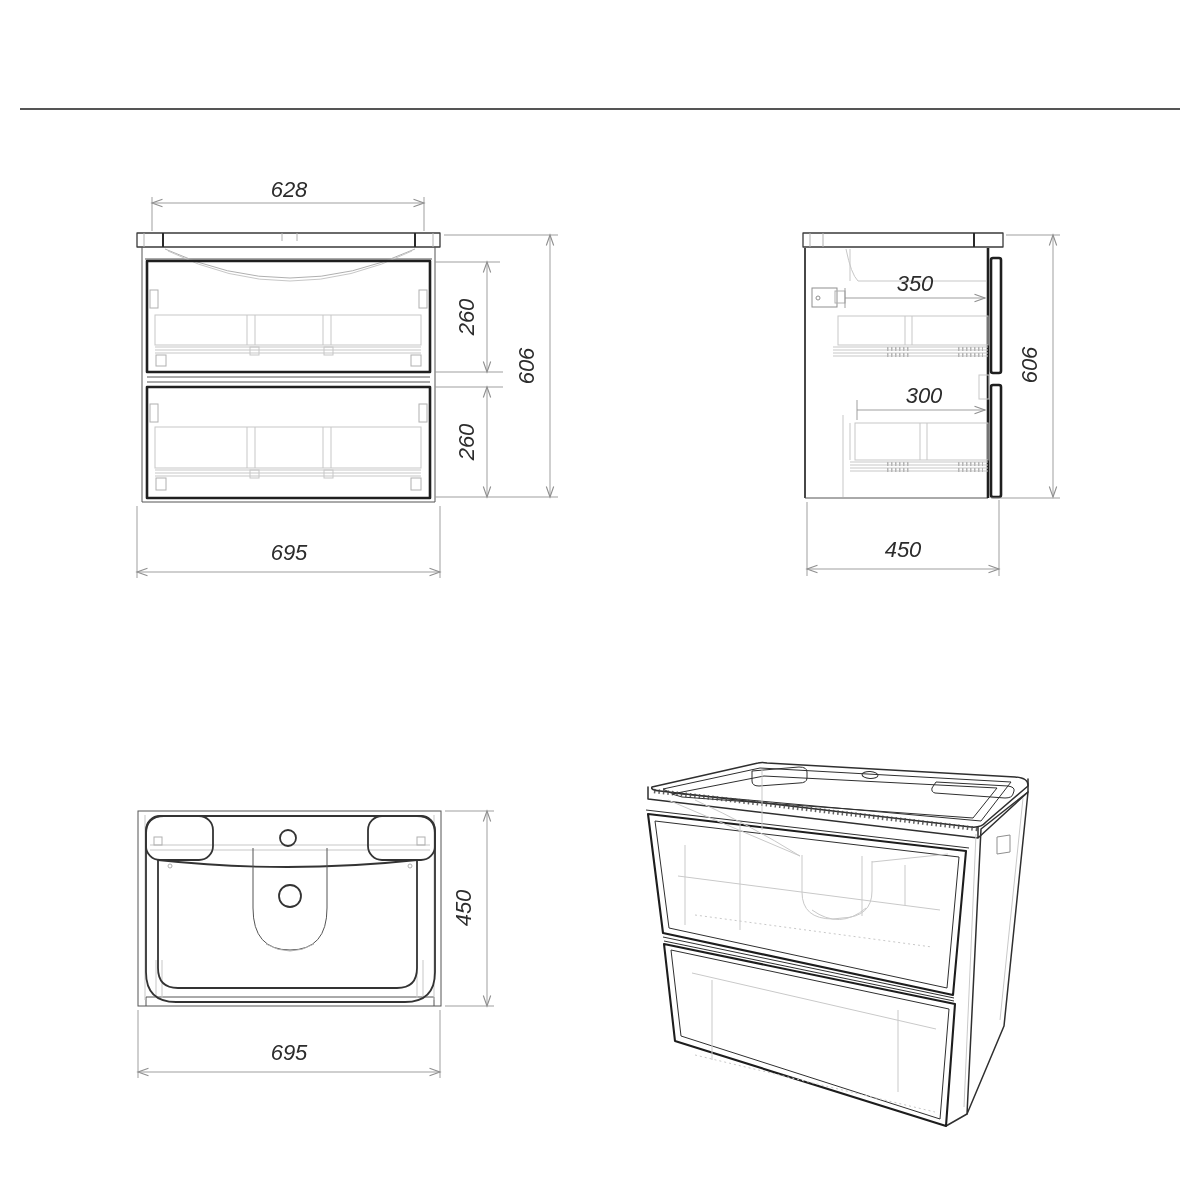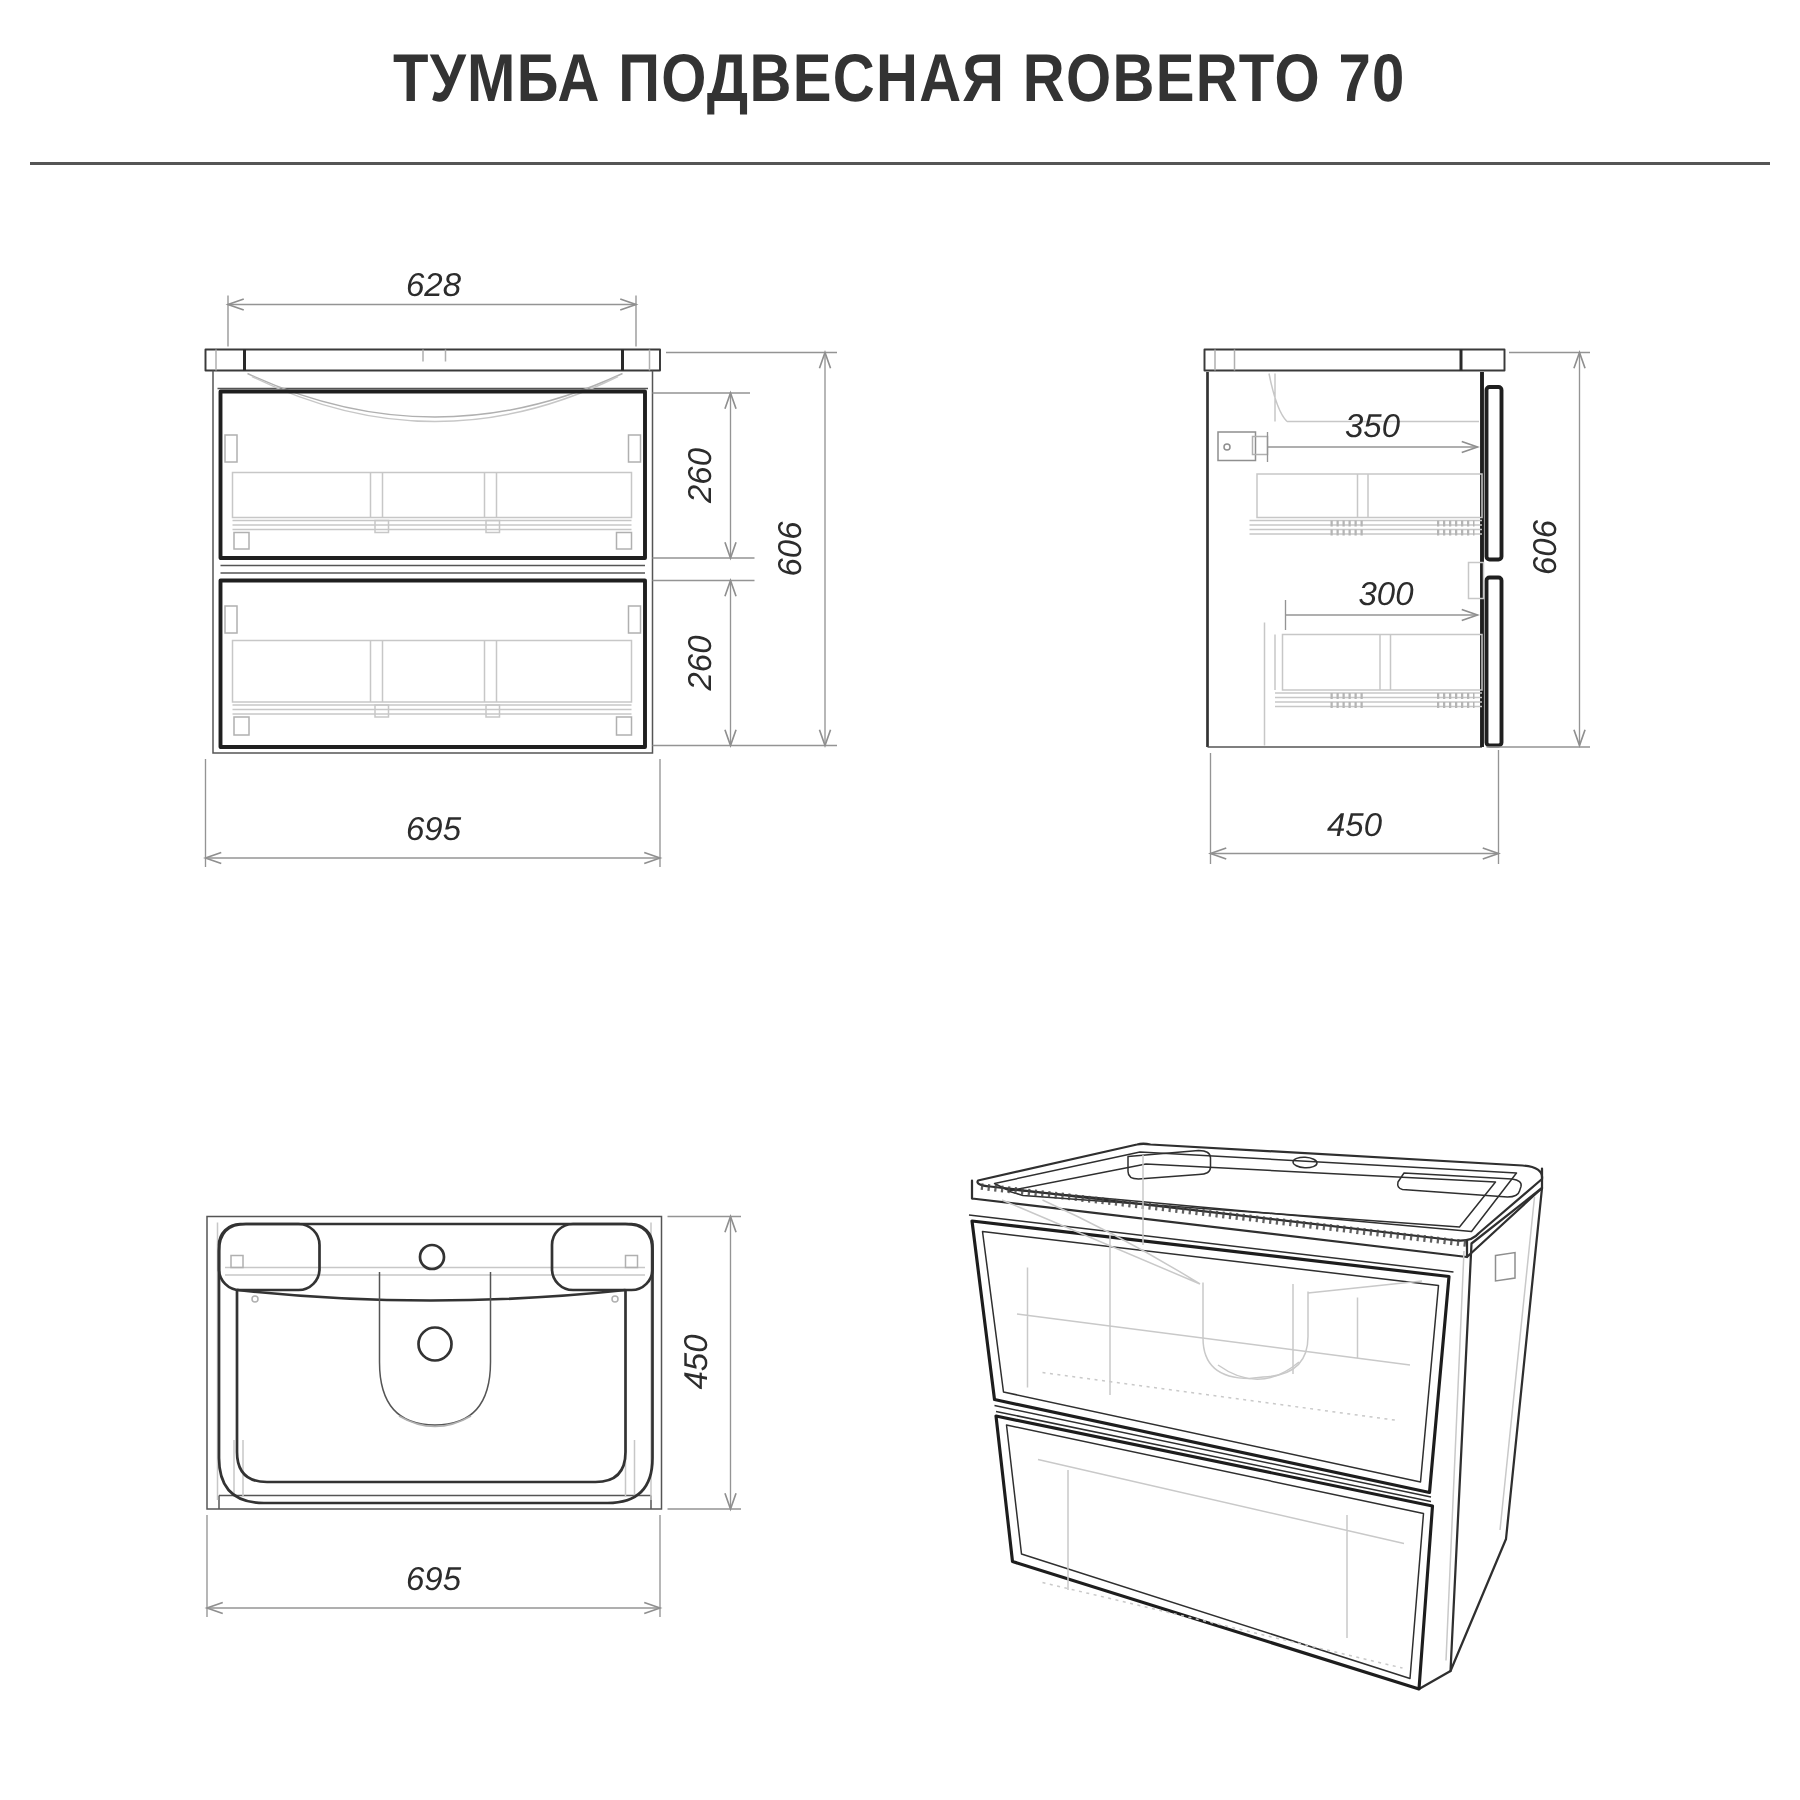--- a/index.html
+++ b/index.html
@@ -29,23 +29,20 @@
   .b3{stroke:#1d1d1d;stroke-width:2.1;fill:none;stroke-linejoin:round;}
   .l3{stroke:#c9c9c9;stroke-width:1;fill:none;stroke-linejoin:round;}
   .m3{stroke:#8f8f8f;stroke-width:1;fill:none;}
   .hatch{stroke:#454545;stroke-width:4.5;stroke-dasharray:1.5 3;fill:none;opacity:.85;}
 </style>
 </head>
 <body>
 
 <div class="page">
 
-  <div class="title-wrap">
-    <h1 class="title">ТУМБА ПОДВЕСНАЯ ROBERTO 70</h1>
-  </div>
   <div class="rule"></div>
 
   <svg class="sheet" width="1200" height="1200" viewBox="0 0 1200 1200">
     <defs>
       <marker id="ar" markerWidth="14" markerHeight="10" refX="12" refY="5" orient="auto-start-reverse" markerUnits="userSpaceOnUse">
         <path d="M1.5,1.3 L12,5 L1.5,8.7" fill="none" stroke="#8f8f8f" stroke-width="1.1"></path>
       </marker>
     </defs>
 
     <g>

